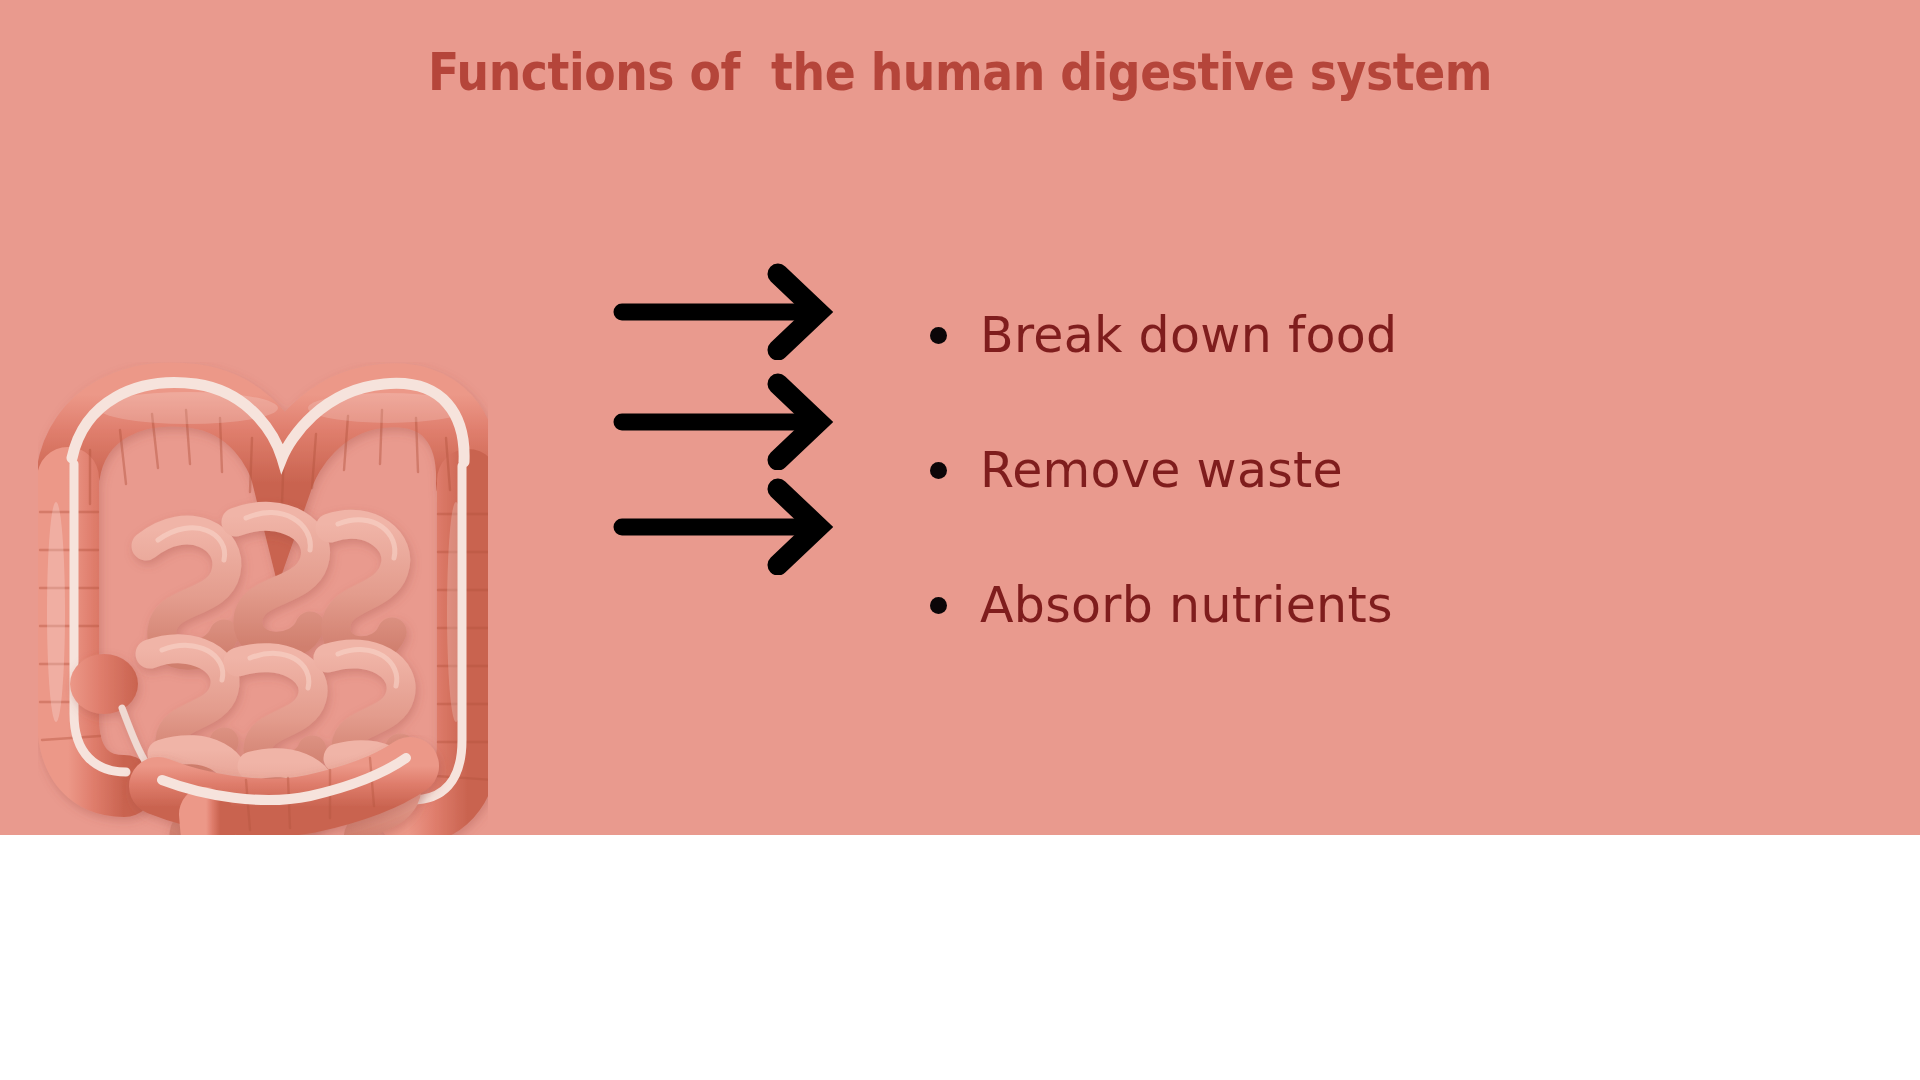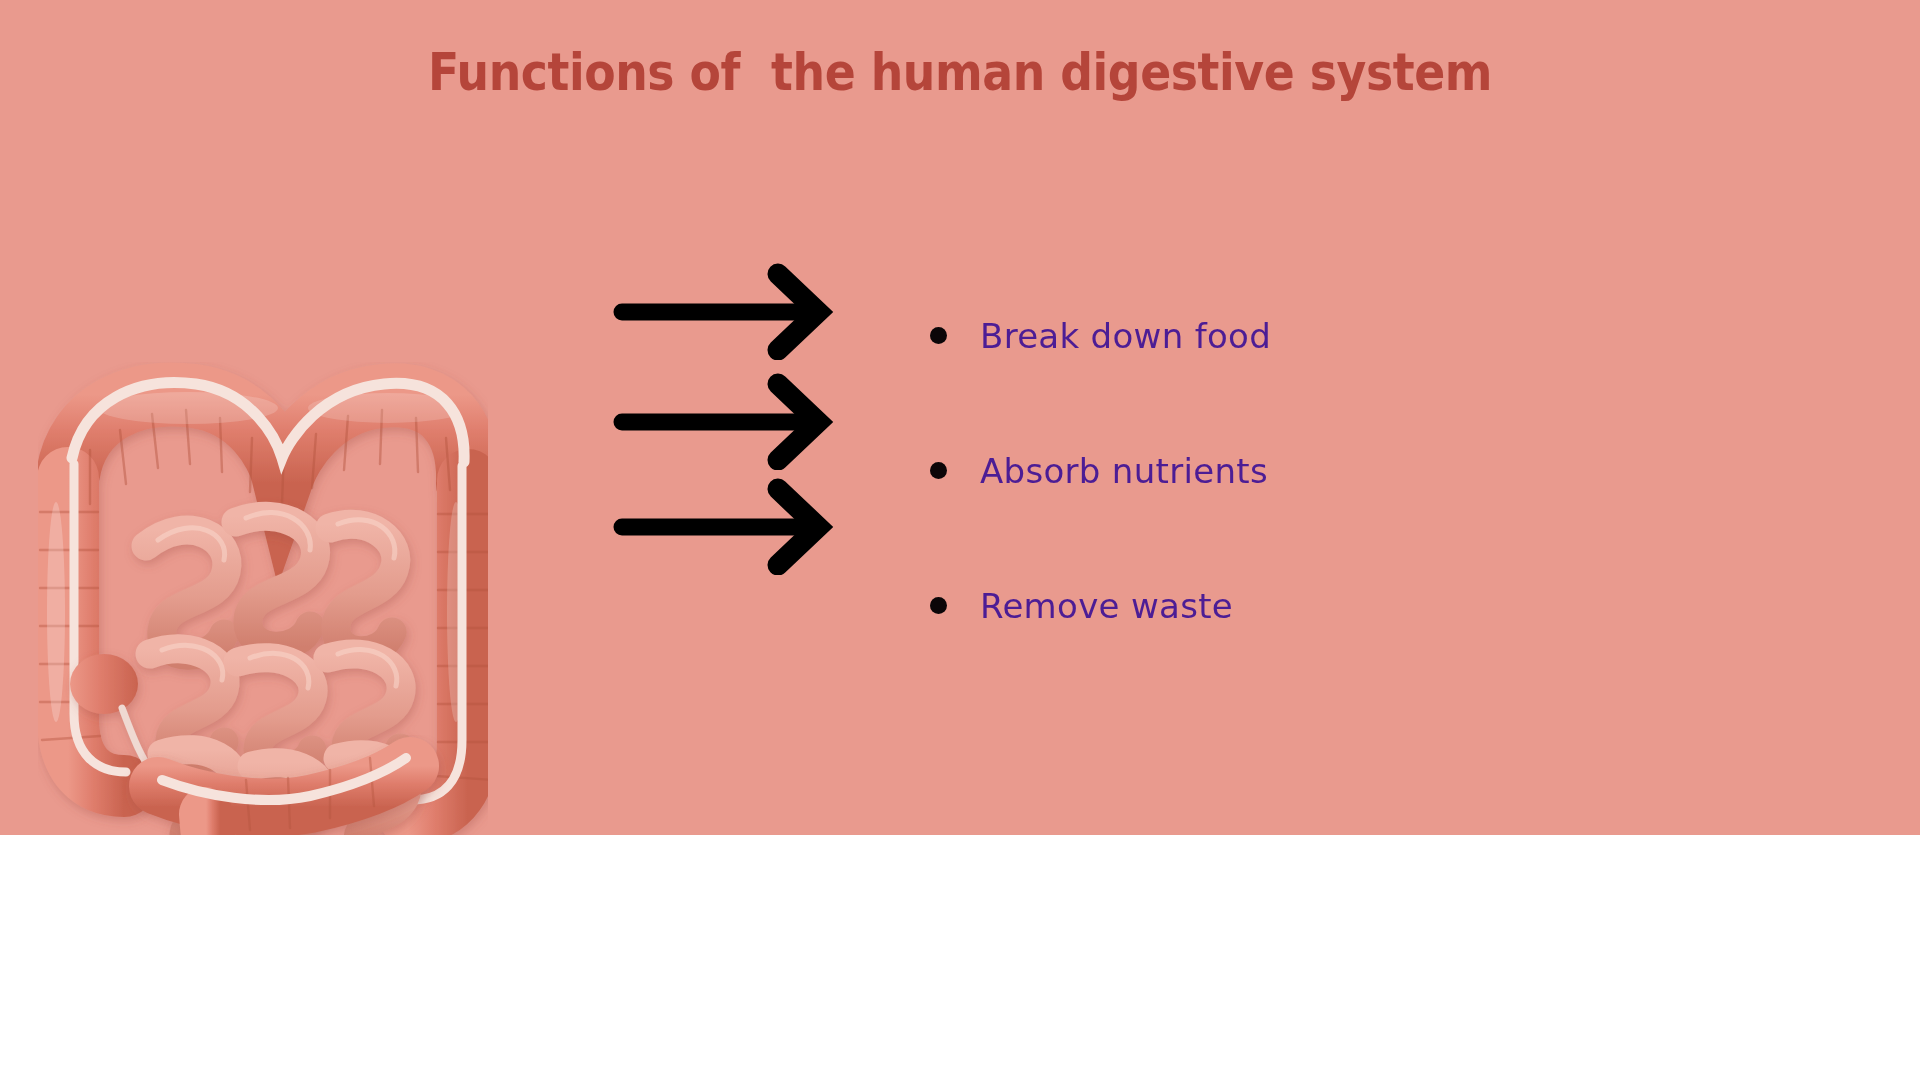--- a/index.html
+++ b/index.html
@@ -69,23 +69,23 @@
   #bullet-list {
     position: absolute;
     left: 930px;
     top: 268px;
     width: 900px;
   }
   .bullet-item {
     display: flex;
     align-items: center;
     height: 135px;
-    color: #4c1d95;
+    color: #7f1d1d;
     font-family: "DejaVu Sans", sans-serif;
-    font-size: 34px;
+    font-size: 49px;
     font-weight: normal;
     letter-spacing: 0.3px;
     white-space: nowrap;
   }
   .bullet-dot {
     flex: 0 0 auto;
     width: 17px;
     height: 17px;
     border-radius: 50%;
     background: #0b0608;
@@ -252,21 +252,21 @@
     </svg>
   </div>
 
   <div id="bullet-list">
     <div class="bullet-item">
       <span class="bullet-dot"></span>
       <span class="bullet-text">Break down food</span>
     </div>
     <div class="bullet-item">
       <span class="bullet-dot"></span>
-      <span class="bullet-text">Absorb nutrients</span>
+      <span class="bullet-text">Remove waste</span>
     </div>
     <div class="bullet-item">
       <span class="bullet-dot"></span>
-      <span class="bullet-text">Remove waste</span>
+      <span class="bullet-text">Absorb nutrients</span>
     </div>
   </div>
 
 </div>
 
 </body></html>

